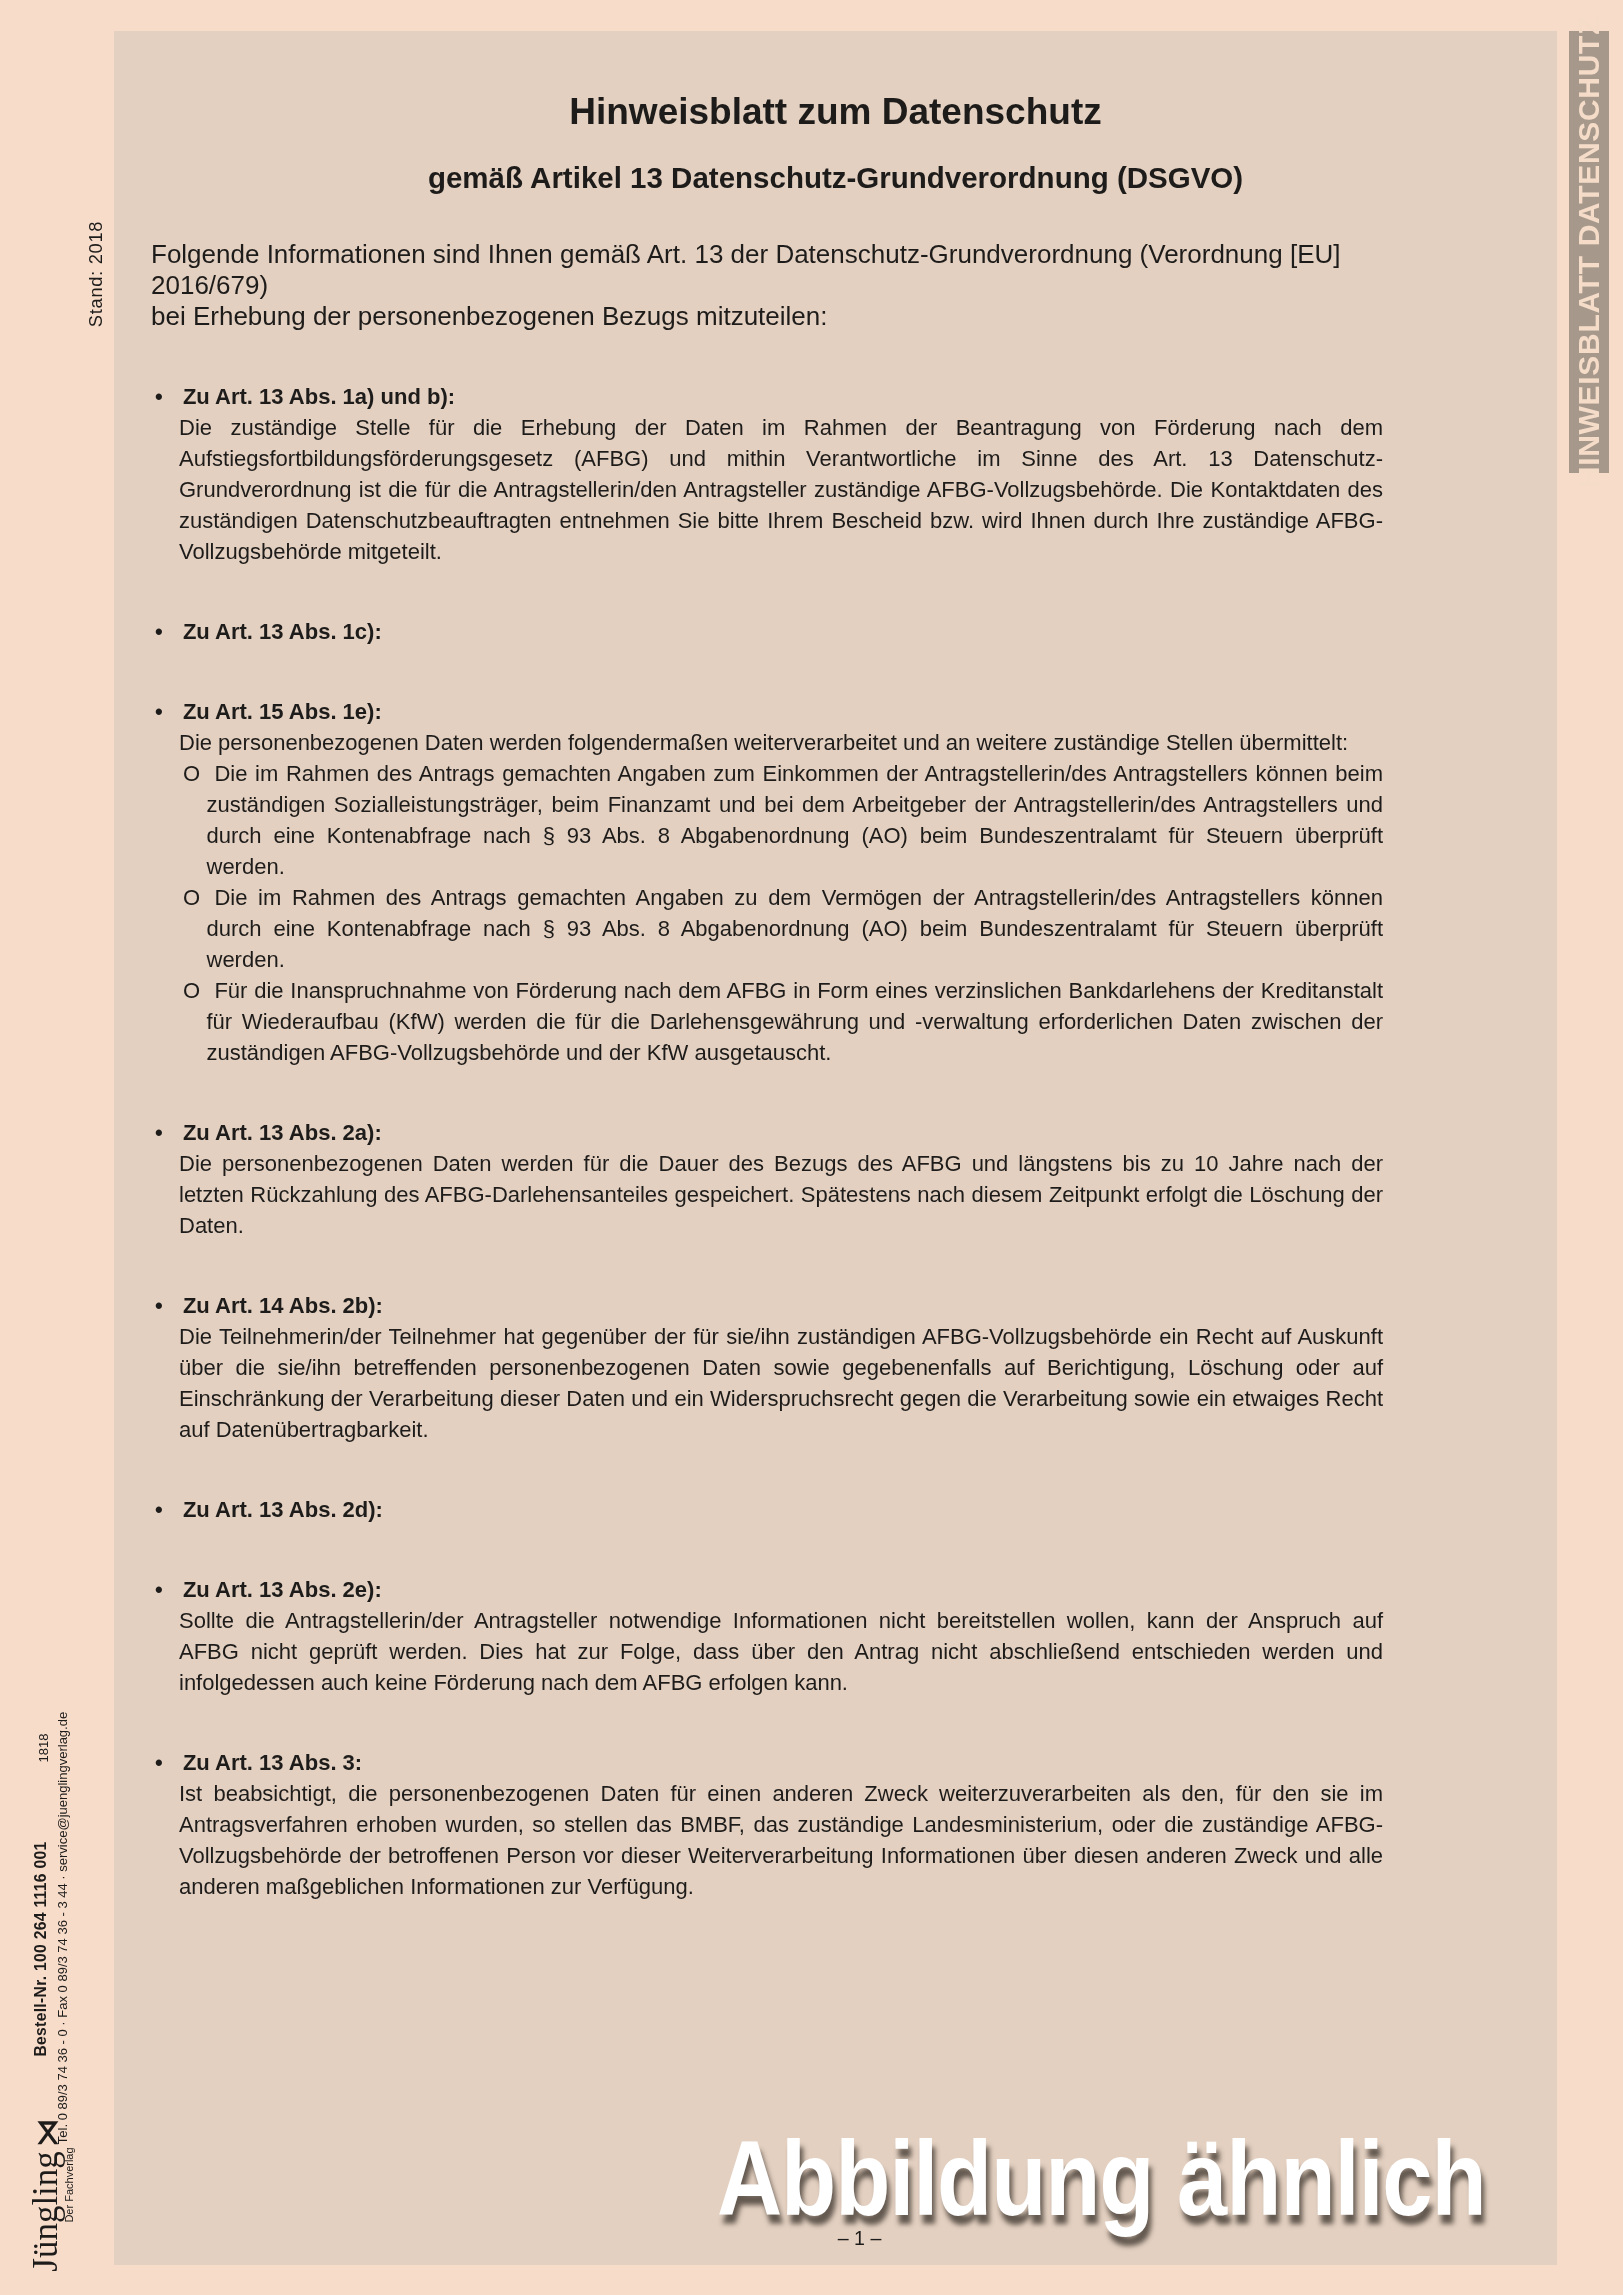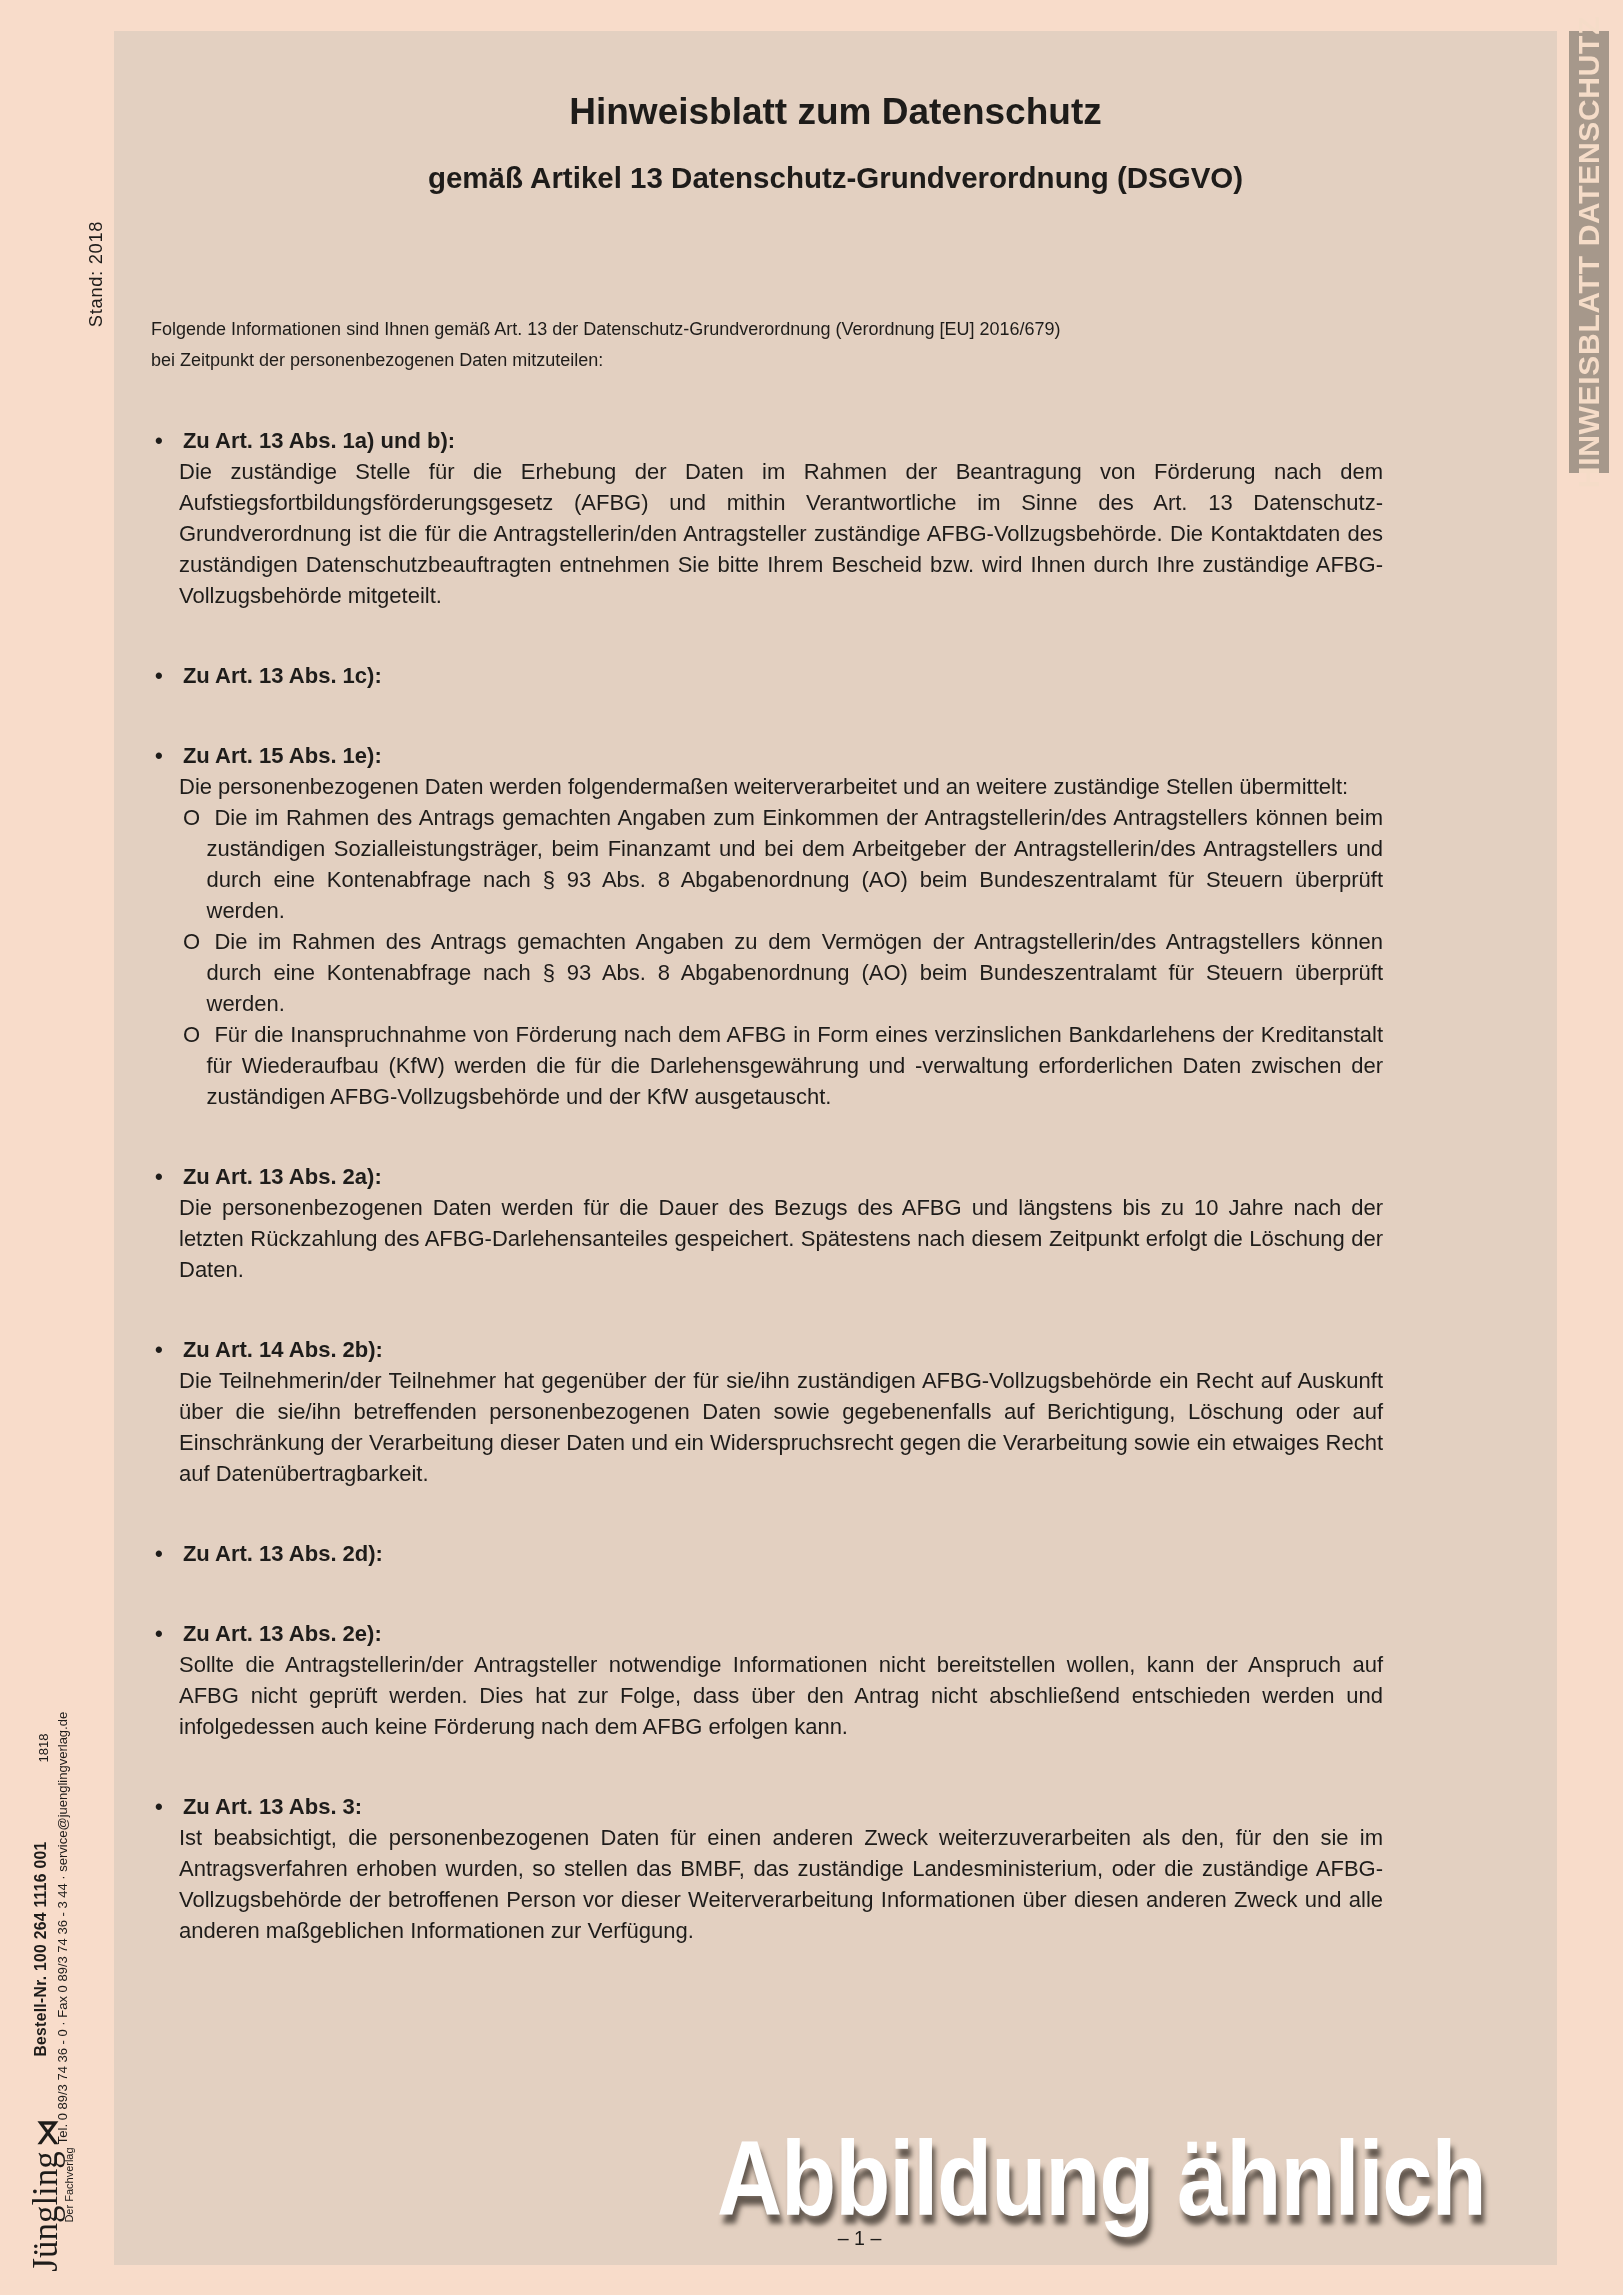--- a/index.html
+++ b/index.html
@@ -8,21 +8,21 @@
   }
   html,body{margin:0;padding:0}
   body{
     width:1623px;height:2295px;position:relative;overflow:hidden;
     background:var(--page-bg);color:var(--ink);
     font-family:"Liberation Sans",sans-serif;
   }
   .panel{position:absolute;left:114px;top:31px;width:1443px;height:2234px;background:var(--panel-bg)}
   .title{margin:60px 0 0;text-align:center;font-size:37px;line-height:41px;font-weight:bold}
   .subtitle{margin:29px 0 8px;text-align:center;font-size:29.5px;line-height:33px;font-weight:bold}
-  .intro{margin:120px 0 0 37px;width:1232px;font-size:18px;line-height:31px}
+  .intro{margin:45px 0 0 37px;width:1232px;font-size:26px;line-height:31px}
   .section{margin:49px 0 0 65px;width:1204px;font-size:22px;line-height:31px}
   .section-head{position:relative;margin-left:3.9px;font-weight:bold}
   .bullet{position:absolute;left:-28px;font-weight:bold}
   .section-body{text-align:justify}
   .subitem{position:relative;margin-left:27.5px;text-indent:7.9px;text-align:justify}
   .sub-marker{position:absolute;left:-23.6px;top:0;text-indent:0}
   .band{position:absolute;left:1569px;top:31px;width:40px;height:442px;background:var(--band-bg);
         display:flex;align-items:center;justify-content:center;overflow:visible}
   .band-text{transform:rotate(-90deg);white-space:nowrap;font-weight:bold;font-size:30px;
              letter-spacing:0.7px;color:var(--band-text)}
@@ -41,21 +41,21 @@
 </style>
 </head>
 <body>
 
 <div class="panel">
   <div class="title">Hinweisblatt zum Datenschutz</div>
   <div class="subtitle">gemäß Artikel 13 Datenschutz-Grundverordnung (DSGVO)</div>
 
   <div class="intro">
     <div>Folgende Informationen sind Ihnen gemäß Art. 13 der Datenschutz-Grundverordnung (Verordnung [EU] 2016/679)</div>
-    <div>bei Zeitpunkt der personenbezogenen Daten mitzuteilen:</div>
+    <div>bei Erhebung der personenbezogenen Bezugs mitzuteilen:</div>
   </div>
 
   <div class="section">
     <div class="section-head"><span class="bullet">•</span><span>Zu Art. 13 Abs. 1a) und b):</span></div>
     <div class="section-body">Die zuständige Stelle für die Erhebung der Daten im Rahmen der Beantragung von Förderung nach dem Aufstiegsfortbildungsförderungsgesetz (AFBG) und mithin Verantwortliche im Sinne des Art. 13 Datenschutz-Grundverordnung ist die für die Antragstellerin/den Antragsteller zuständige AFBG-Vollzugsbehörde. Die Kontaktdaten des zuständigen Datenschutzbeauftragten entnehmen Sie bitte Ihrem Bescheid bzw. wird Ihnen durch Ihre zuständige AFBG-Vollzugsbehörde mitgeteilt.</div>
   </div>
 
   <div class="section">
     <div class="section-head"><span class="bullet">•</span><span>Zu Art. 13 Abs. 1c):</span></div>
   </div>

